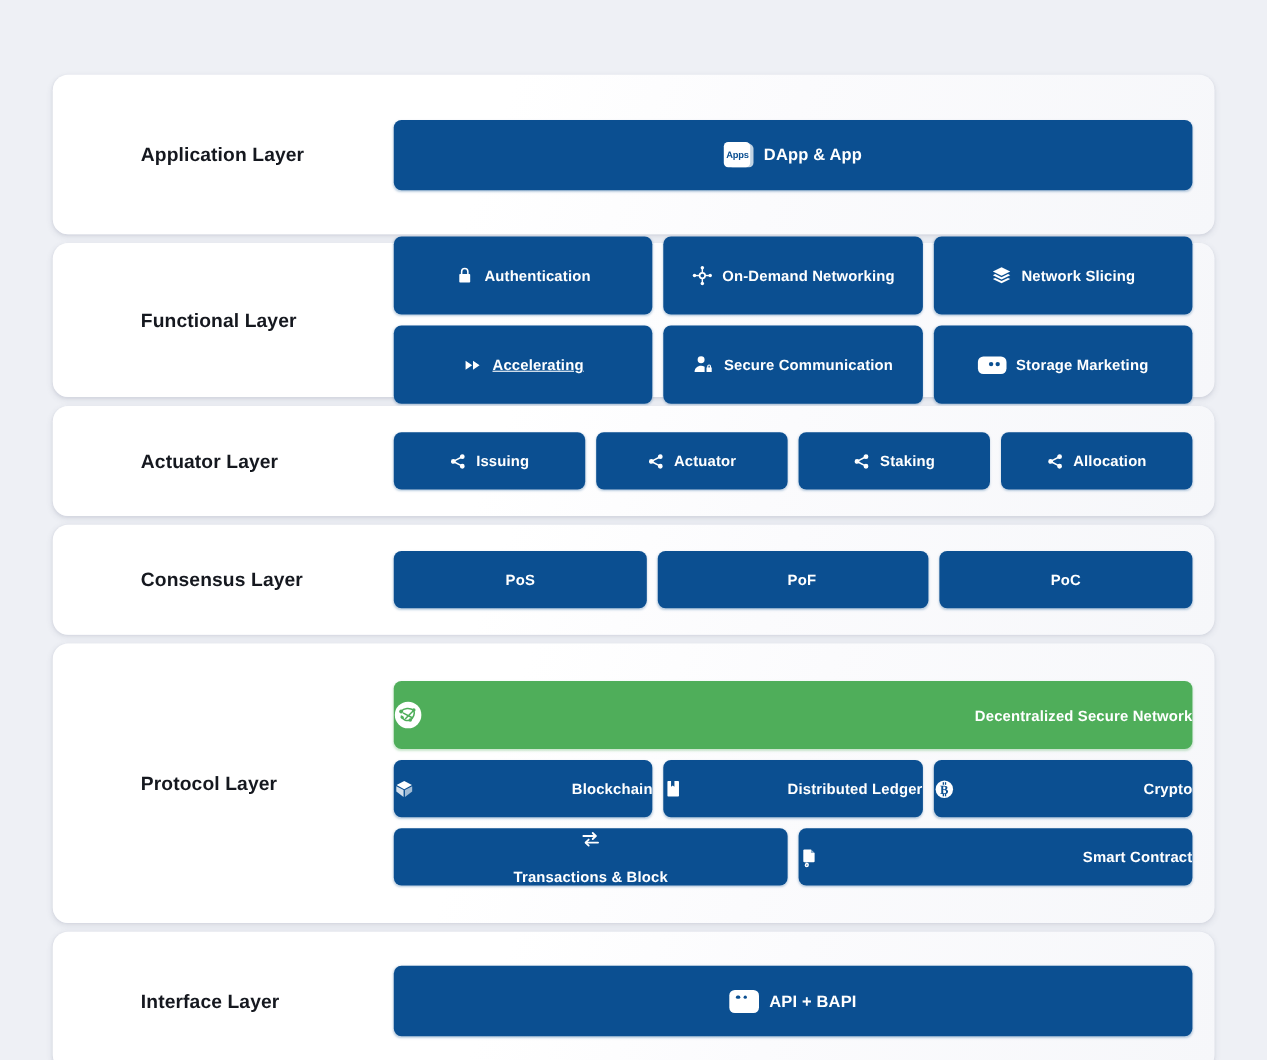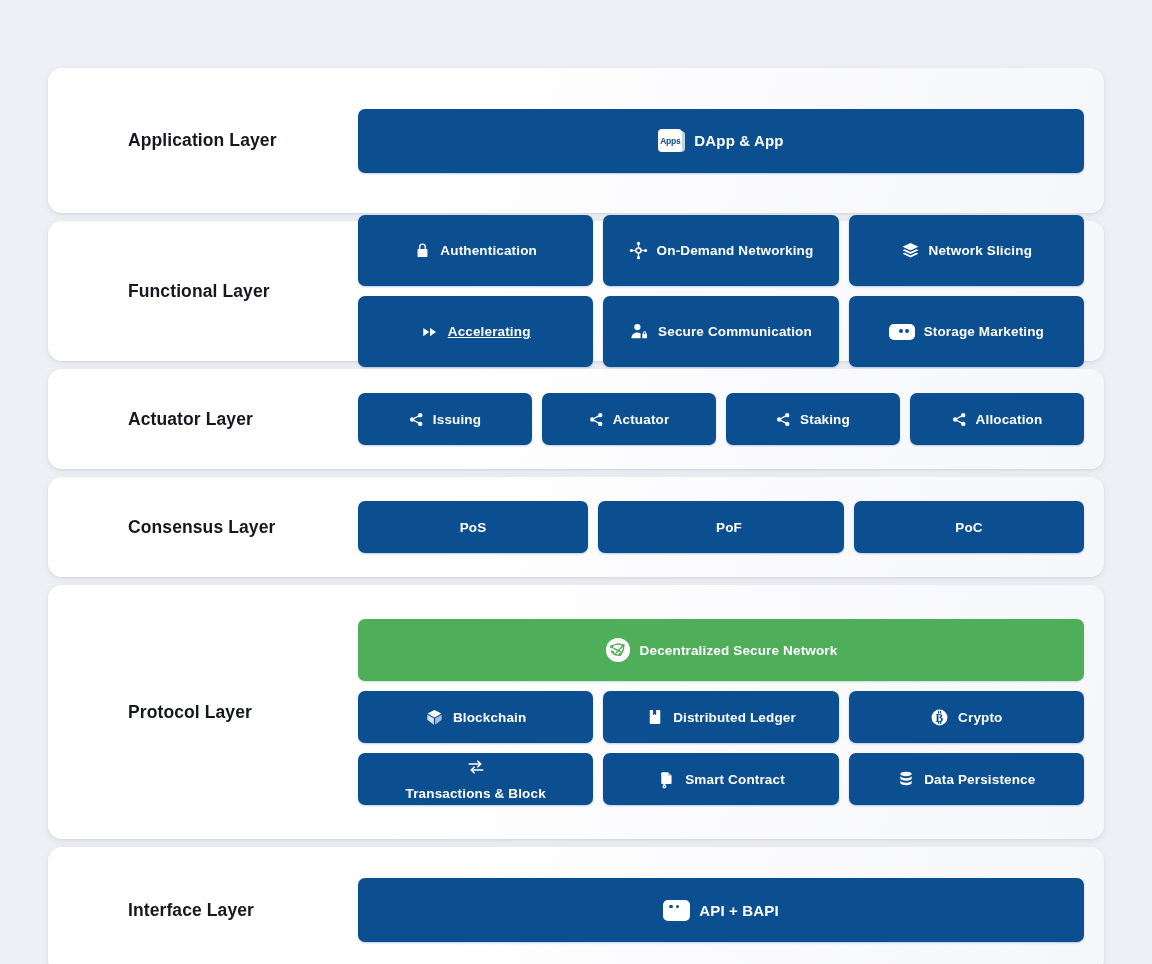--- a/index.html
+++ b/index.html
@@ -46,21 +46,21 @@
   .ico{display:inline-flex;align-items:center;justify-content:center;flex:0 0 auto;}
   .ico svg{display:block;}
   
   .layer-app{height:145px;margin-top:28px;}
   .layer-func{height:140px;}
   .layer-act{height:100px;}
   .layer-cons{height:100px;}
   .layer-proto{height:254px;}
   .layer-iface{height:126px;}
   .layer-act .cell, .layer-cons .cell{height:52px;}
-  .layer-proto .row .cell{height:52px;}
+  .layer-proto .row .cell{height:52px;justify-content:space-between;}
   .layer-proto .row.hero .cell{height:62px;}
   .apps-badge{
     position:relative;width:27px;height:23px;flex:0 0 auto;
   }
   .apps-badge .back{
     position:absolute;right:0;top:1.5px;width:23px;height:21px;
     background:#ffffff;border-radius:4px;opacity:.75;
   }
   .apps-badge .front{
     position:absolute;left:0;top:0;width:24px;height:23px;
@@ -325,30 +325,20 @@
         <div class="cell" style="background: rgb(11, 79, 145);">
           <span class="ico">
             <svg width="19" height="19" viewBox="0 0 24 24" fill="#fff">
               <path d="M6.6 2.8h7.6l4.2 4.2v9.4a1.2 1.2 0 0 1-1.2 1.2H6.6a1.2 1.2 0 0 1-1.2-1.2V4a1.2 1.2 0 0 1 1.2-1.2z"></path>
               <path d="M14.2 2.8 18.4 7h-4.2V2.8z" fill="#0b4f91" opacity=".45"></path>
               <path d="M8.6 18.6c1.6 0 2.4 1 2.4 2s-.7 1.8-1.7 1.8c-.9 0-1.5-.6-1.5-1.4 0-.8.6-1.5 1.6-1.9" fill="none" stroke="#fff" stroke-width="1.7" stroke-linecap="round"></path>
             </svg>
           </span>
           <span>Smart Contract</span>
         </div>
-        <div class="cell" style="background: rgb(11, 79, 145);">
-          <span class="ico">
-            <svg width="18" height="18" viewBox="0 0 24 24" fill="#fff">
-              <ellipse cx="12" cy="5.2" rx="7.6" ry="3"></ellipse>
-              <path d="M4.4 8v3.2c0 1.65 3.4 3 7.6 3s7.6-1.35 7.6-3V8c0 1.65-3.4 3-7.6 3S4.4 9.65 4.4 8z"></path>
-              <path d="M4.4 14v3.2c0 1.65 3.4 3 7.6 3s7.6-1.35 7.6-3V14c0 1.65-3.4 3-7.6 3s-7.6-1.35-7.6-3z"></path>
-            </svg>
-          </span>
-          <span>Data Persistence</span>
-        </div>
       </div>
     </div>
   </section>
 
   <section class="layer layer-iface">
     <div class="layer-title">Interface Layer</div>
     <div class="layer-body">
       <div class="row">
         <div class="cell wide" style="background: rgb(11, 79, 145);">
           <span class="ico win-ico">

